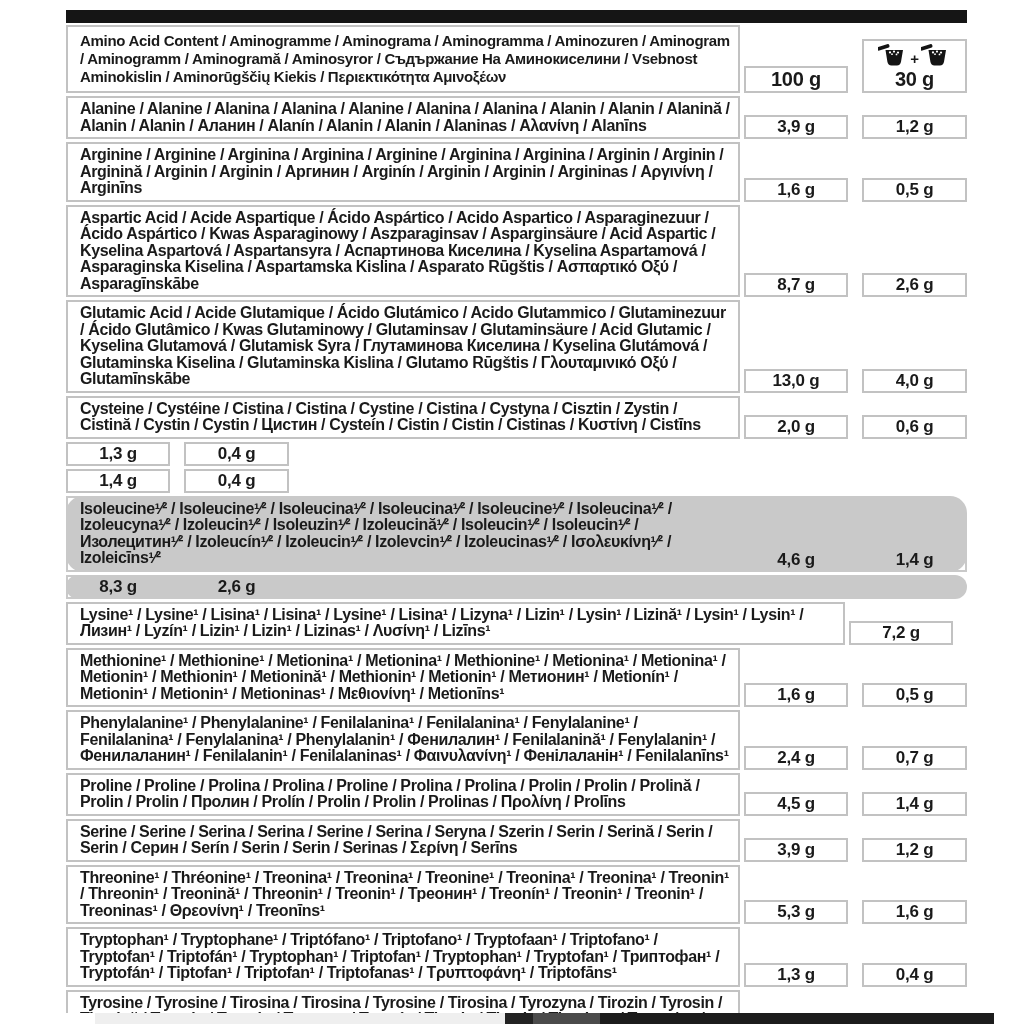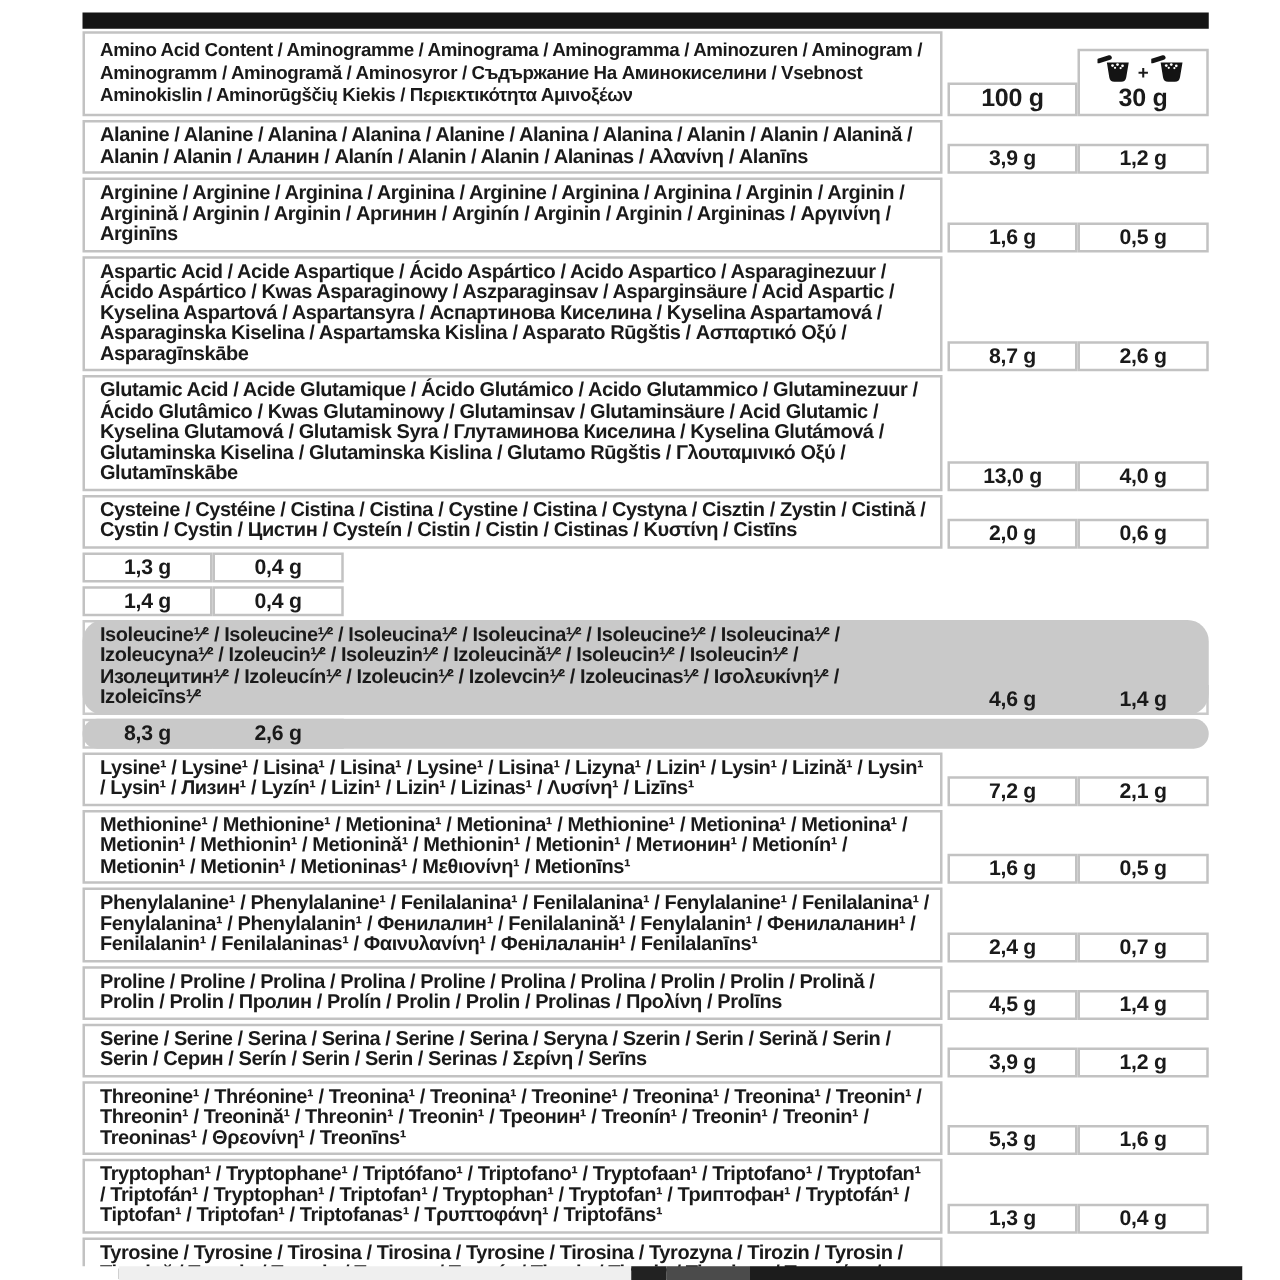--- a/index.html
+++ b/index.html
@@ -45,21 +45,21 @@
   .cell.val {
     width: 104px;
     flex: 0 0 104px;
     display: flex;
     align-items: center;
     justify-content: center;
     font-size: 17px;
     letter-spacing: -0.2px;
     font-weight: bold;
   }
-  .cell.val.v100 { margin-right: 0; }
+  .cell.val.v100 { margin-right: 14px; }
   .cell.val.v30 { flex-basis: 105px; width: 105px; }
   .header-row .cell.name {
     font-size: 15px;
     line-height: 18px;
     padding: 5px 8px 5px 12px;
     letter-spacing: -0.3px;
   }
   .header-row .cell.val {
     font-size: 20px;
     font-weight: bold;
@@ -180,21 +180,20 @@
   </div>
 
   <div class="row highlight">
     <div class="cell val v100">8,3 g</div>
     <div class="cell val v30">2,6 g</div>
   </div>
 
   <div class="row">
     <div class="cell name">Lysine¹ / Lysine¹ / Lisina¹ / Lisina¹ / Lysine¹ / Lisina¹ / Lizyna¹ / Lizin¹ / Lysin¹ / Lizină¹ / Lysin¹ / Lysin¹ / Лизин¹ / Lyzín¹ / Lizin¹ / Lizin¹ / Lizinas¹ / Λυσίνη¹ / Lizīns¹</div>
     <div class="cell val v100">7,2 g</div>
-    <div class="cell val v30">2,1 g</div>
   </div>
 
   <div class="row">
     <div class="cell name">Methionine¹ / Methionine¹ / Metionina¹ / Metionina¹ / Methionine¹ / Metionina¹ / Metionina¹ / Metionin¹ / Methionin¹ / Metionină¹ / Methionin¹ / Metionin¹ / Метионин¹ / Metionín¹ / Metionin¹ / Metionin¹ / Metioninas¹ / Μεθιονίνη¹ / Metionīns¹</div>
     <div class="cell val v100">1,6 g</div>
     <div class="cell val v30">0,5 g</div>
   </div>
 
   <div class="row">
     <div class="cell name">Phenylalanine¹ / Phenylalanine¹ / Fenilalanina¹ / Fenilalanina¹ / Fenylalanine¹ / Fenilalanina¹ / Fenylalanina¹ / Phenylalanin¹ / Фенилалин¹ / Fenilalanină¹ / Fenylalanin¹ / Фенилаланин¹ / Fenilalanin¹ / Fenilalaninas¹ / Φαινυλανίνη¹ / Фенілаланін¹ / Fenilalanīns¹</div>

